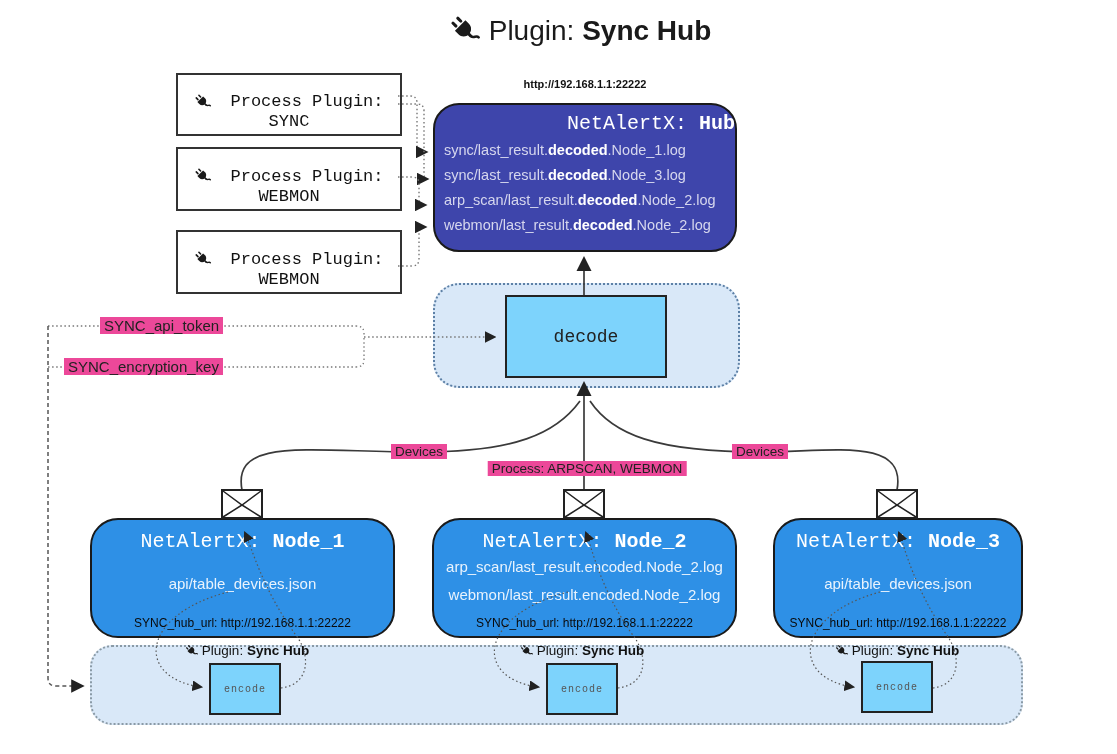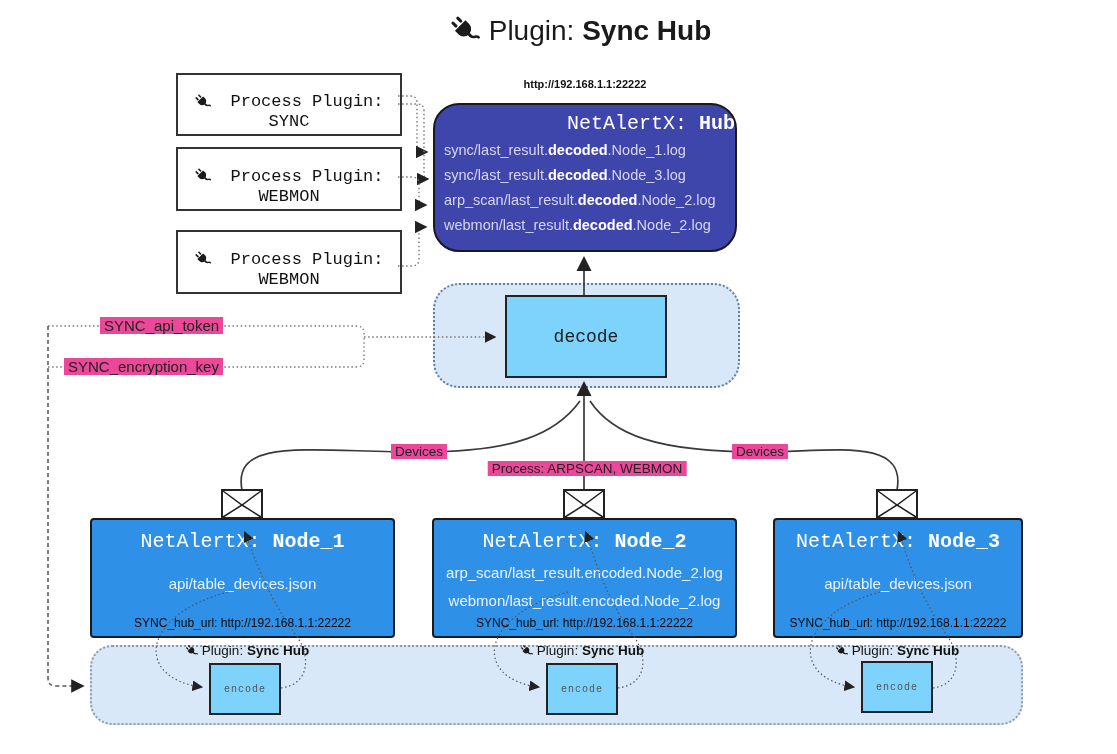--- a/index.html
+++ b/index.html
@@ -43,26 +43,26 @@
   .decode-box{left:505px;top:295px;width:162px;height:83px;font-size:18px;color:#222;}
   .encode-box{width:72px;height:52px;font-size:10px;letter-spacing:1px;color:#555;}
 
   
   .chip{position:absolute;background:#ec4899;padding:0 4px;white-space:nowrap;z-index:45;color:#222;text-align:center;}
   .key-label{font-size:15px;}
   .edge-label{font-size:13.5px;transform:translateX(-50%);}
 
   
   .node{position:absolute;top:518px;height:120px;background:var(--node-fill);
-    border:2.5px solid var(--border-dark);border-radius:4px;z-index:10;box-sizing:border-box;}
+    border:2.5px solid var(--border-dark);border-radius:28px;z-index:10;box-sizing:border-box;}
   .node-title{font-family:"Liberation Mono","DejaVu Sans Mono",monospace;font-size:20px;color:#fff;
     text-align:center;margin-top:10px;white-space:nowrap;}
   .node-files{text-align:center;}
   .node-files.one{margin-top:17px;}
-  .node-files.two{margin-top:6px;}
+  .node-files.two{}
   .file{font-size:15px;color:#e9f3fd;line-height:28px;white-space:nowrap;}
   .node-url{position:absolute;bottom:6px;left:0;right:0;text-align:center;
     font-size:12px;color:#0a0a0a;white-space:nowrap;}
 
   
   .enc-label{position:absolute;top:643px;transform:translateX(-50%);display:flex;align-items:center;gap:3px;
     font-size:13.5px;color:#111;z-index:45;white-space:nowrap;}
   .enc-label b{font-weight:700;}
 
   .envelope{position:absolute;top:489px;z-index:55;}

